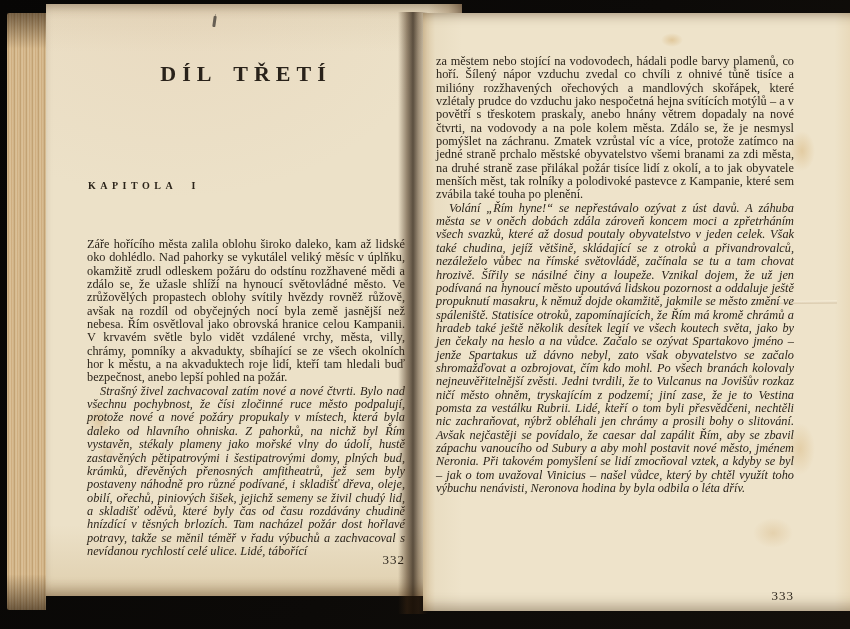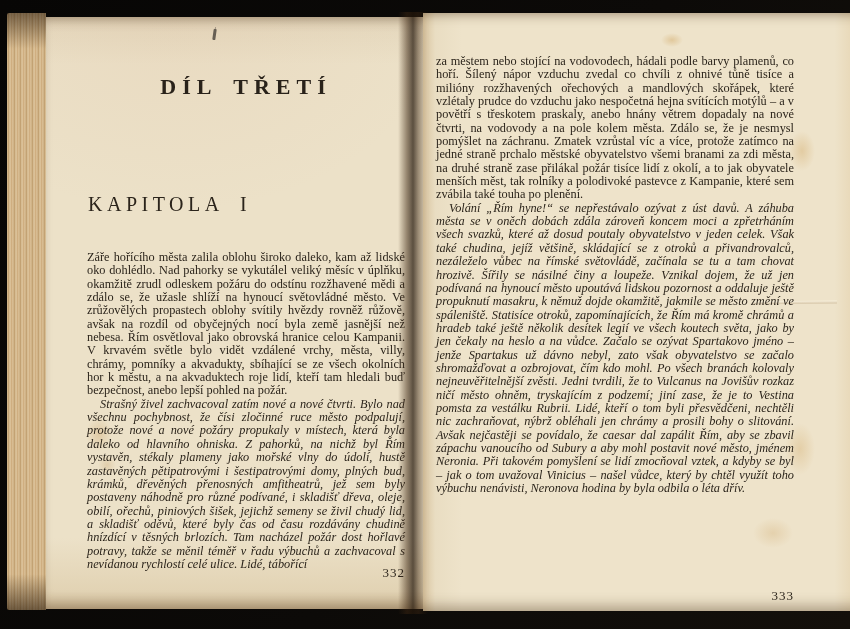--- a/index.html
+++ b/index.html
@@ -17,21 +17,21 @@
   .page-edges-left {
     position: absolute; left: 7px; top: 13px; width: 39px; height: 597px;
     background:
       linear-gradient(to bottom, rgba(40,25,10,.55) 0, rgba(0,0,0,0) 6%, rgba(0,0,0,0) 94%, rgba(40,25,10,.6) 100%),
       repeating-linear-gradient(90deg,
         #d7bd93 0px, #c3a273 1.5px, #e0c9a2 3px, #cfae80 4.5px, #dcc29a 6px);
     border-radius: 2px 0 0 2px;
   }
   
   .page-left {
-    position: absolute; left: 46px; top: 17px; width: 416px; height: 592px;
+    position: absolute; left: 46px; top: 4px; width: 416px; height: 592px;
     background:
       radial-gradient(ellipse 120% 60% at 30% 0%, rgba(210,170,140,.12), rgba(0,0,0,0) 55%),
       linear-gradient(to bottom, #e4d7bc 0%, #ece1c8 8%, #ece1c8 88%, #e2d3b4 97%, #d4c09c 100%),
       #ebe0c7;
     box-shadow: inset 0 10px 12px -8px rgba(70,45,20,.45), inset 0 -12px 14px -8px rgba(70,45,20,.4);
     padding-left: 44px;
   }
   .page-left::after { 
     content: ""; position: absolute; right: 0; top: 0; bottom: 0; width: 34px;
     background: linear-gradient(to right, rgba(0,0,0,0), rgba(110,80,45,.28) 60%, rgba(70,45,22,.55) 100%);
@@ -79,21 +79,21 @@
   }
   
   .content-left { position: absolute; left: 41px; top: 0; width: 318px; height: 100%; color: #2b241b; }
   .part-title {
     position: absolute; top: 57px; left: 0; width: 100%;
     text-align: center; font-size: 22px; font-weight: bold;
     letter-spacing: 6px; word-spacing: 6px; color: #29221a;
   }
   .chapter-title {
     position: absolute; top: 176px; left: 1px;
-    font-size: 20px; letter-spacing: 4.5px; word-spacing: 8px; color: #2b241b;
+    font-size: 10px; letter-spacing: 4.5px; word-spacing: 8px; color: #2b241b; font-weight: bold;
   }
   .body-text {
     position: absolute; left: 0; width: 100%;
     font-size: 12.3px; line-height: 13.35px;
     text-align: justify; color: #2b241b;
   }
   .content-left .body-text { top: 234px; }
   .body-text p + p { text-indent: 13px; font-style: italic; }
   .content-right { position: absolute; left: 13px; top: 0; width: 358px; height: 100%; color: #2b241b; }
   .content-right .body-text { top: 42px; }

